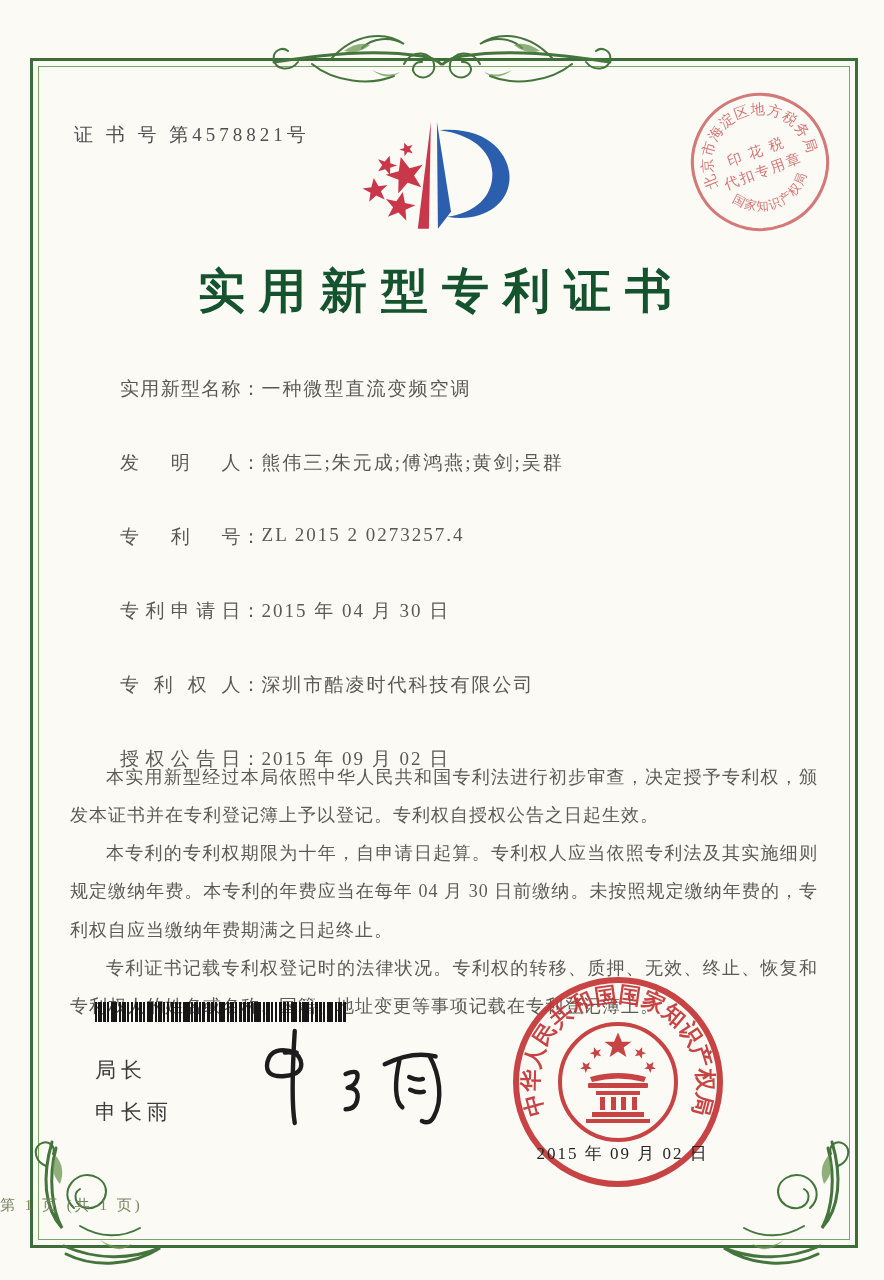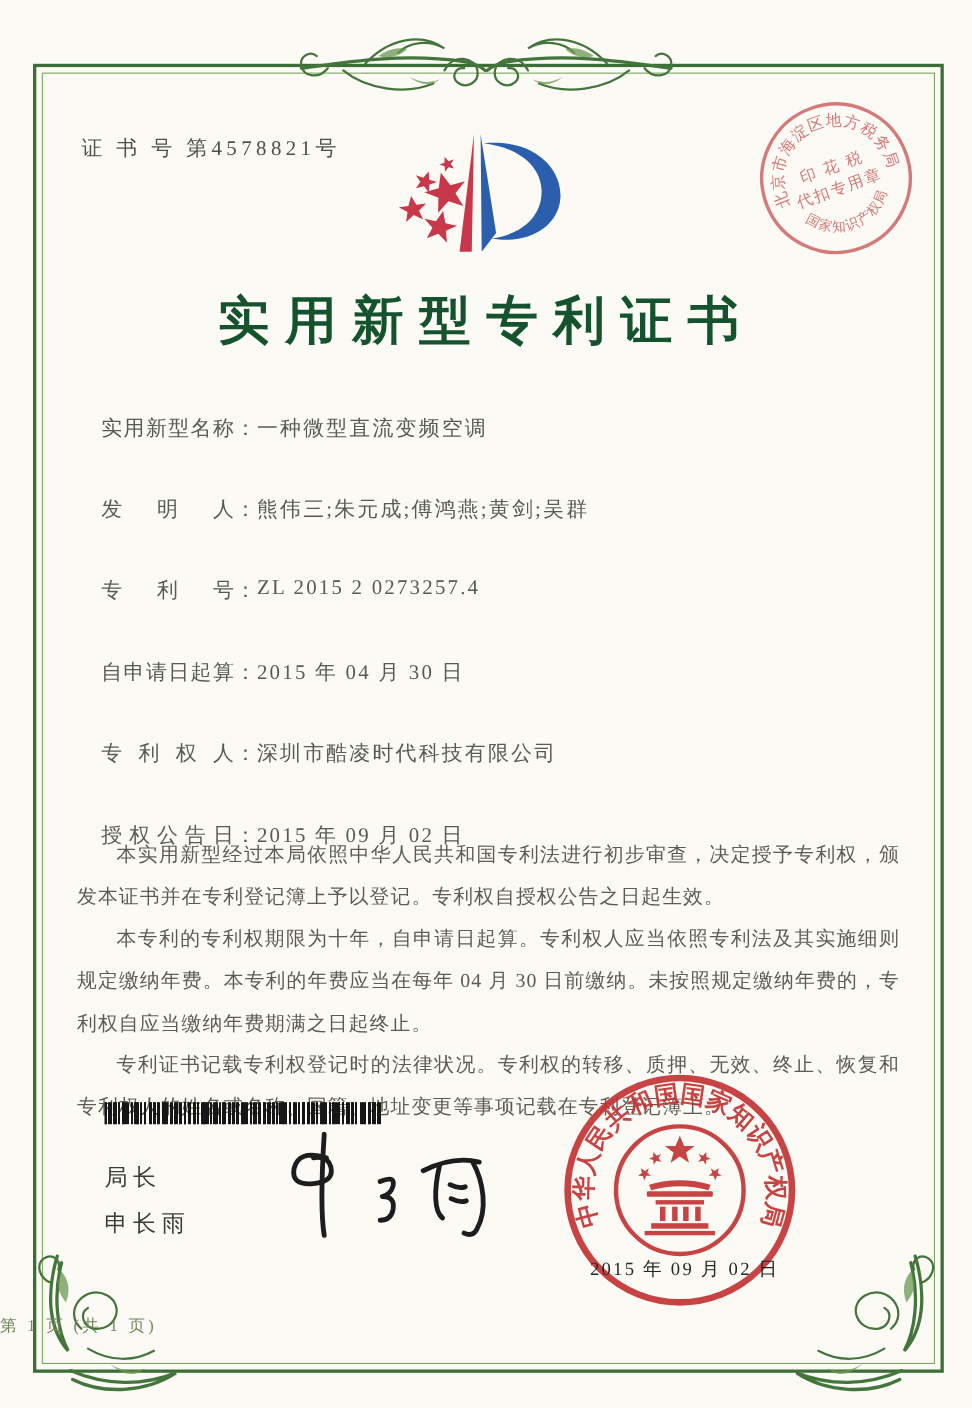--- a/index.html
+++ b/index.html
@@ -18,21 +18,21 @@
   
   .cert-no{position:absolute;left:74px;top:122px;font-size:19px;letter-spacing:4px;color:#4f4f4c;}
   .logo{position:absolute;left:338px;top:108px;}
   .title{
     position:absolute;left:0;top:260px;width:884px;text-align:center;
     font-size:47px;font-weight:700;letter-spacing:14px;color:#14532d;
   }
   
   .fields{position:absolute;left:92px;top:376px;width:700px;}
   .frow{margin-bottom:48px;font-size:19px;color:#5a5a54;letter-spacing:1px;white-space:nowrap;}
-  .flabel{display:inline-block;width:6.4em;text-align:justify;text-align-last:justify;vertical-align:top;}
+  .flabel{display:inline-block;width:6.4em;text-align:justify;text-align-last:justify;vertical-align:top;margin-left:28px;}
   .fcolon{display:inline-block;vertical-align:top;}
   .fvalue{display:inline-block;vertical-align:top;letter-spacing:2px;}
   
   .paras{position:absolute;left:70px;top:758px;width:748px;}
   .paras p{margin:0;text-indent:2em;font-size:18px;line-height:2.12;color:#5c5c55;
     text-align:justify;letter-spacing:1px;}
   
   .barcode{
     position:absolute;left:95px;top:1002px;width:252px;height:20px;
     background:
@@ -135,21 +135,21 @@
     <div class="frow">
       <span class="flabel">实用新型名称</span><span class="fcolon">：</span><span class="fvalue">一种微型直流变频空调</span>
     </div>
     <div class="frow">
       <span class="flabel">发 明 人</span><span class="fcolon">：</span><span class="fvalue">熊伟三;朱元成;傅鸿燕;黄剑;吴群</span>
     </div>
     <div class="frow">
       <span class="flabel">专 利 号</span><span class="fcolon">：</span><span class="fvalue">ZL 2015 2 0273257.4</span>
     </div>
     <div class="frow">
-      <span class="flabel">自申请日起算</span><span class="fcolon">：</span><span class="fvalue">2015 年 04 月 30 日</span>
+      <span class="flabel">专利申请日</span><span class="fcolon">：</span><span class="fvalue">2015 年 04 月 30 日</span>
     </div>
     <div class="frow">
       <span class="flabel">专 利 权 人</span><span class="fcolon">：</span><span class="fvalue">深圳市酷凌时代科技有限公司</span>
     </div>
     <div class="frow">
       <span class="flabel">授权公告日</span><span class="fcolon">：</span><span class="fvalue">2015 年 09 月 02 日</span>
     </div>
   </div>
 
   <div class="paras">

